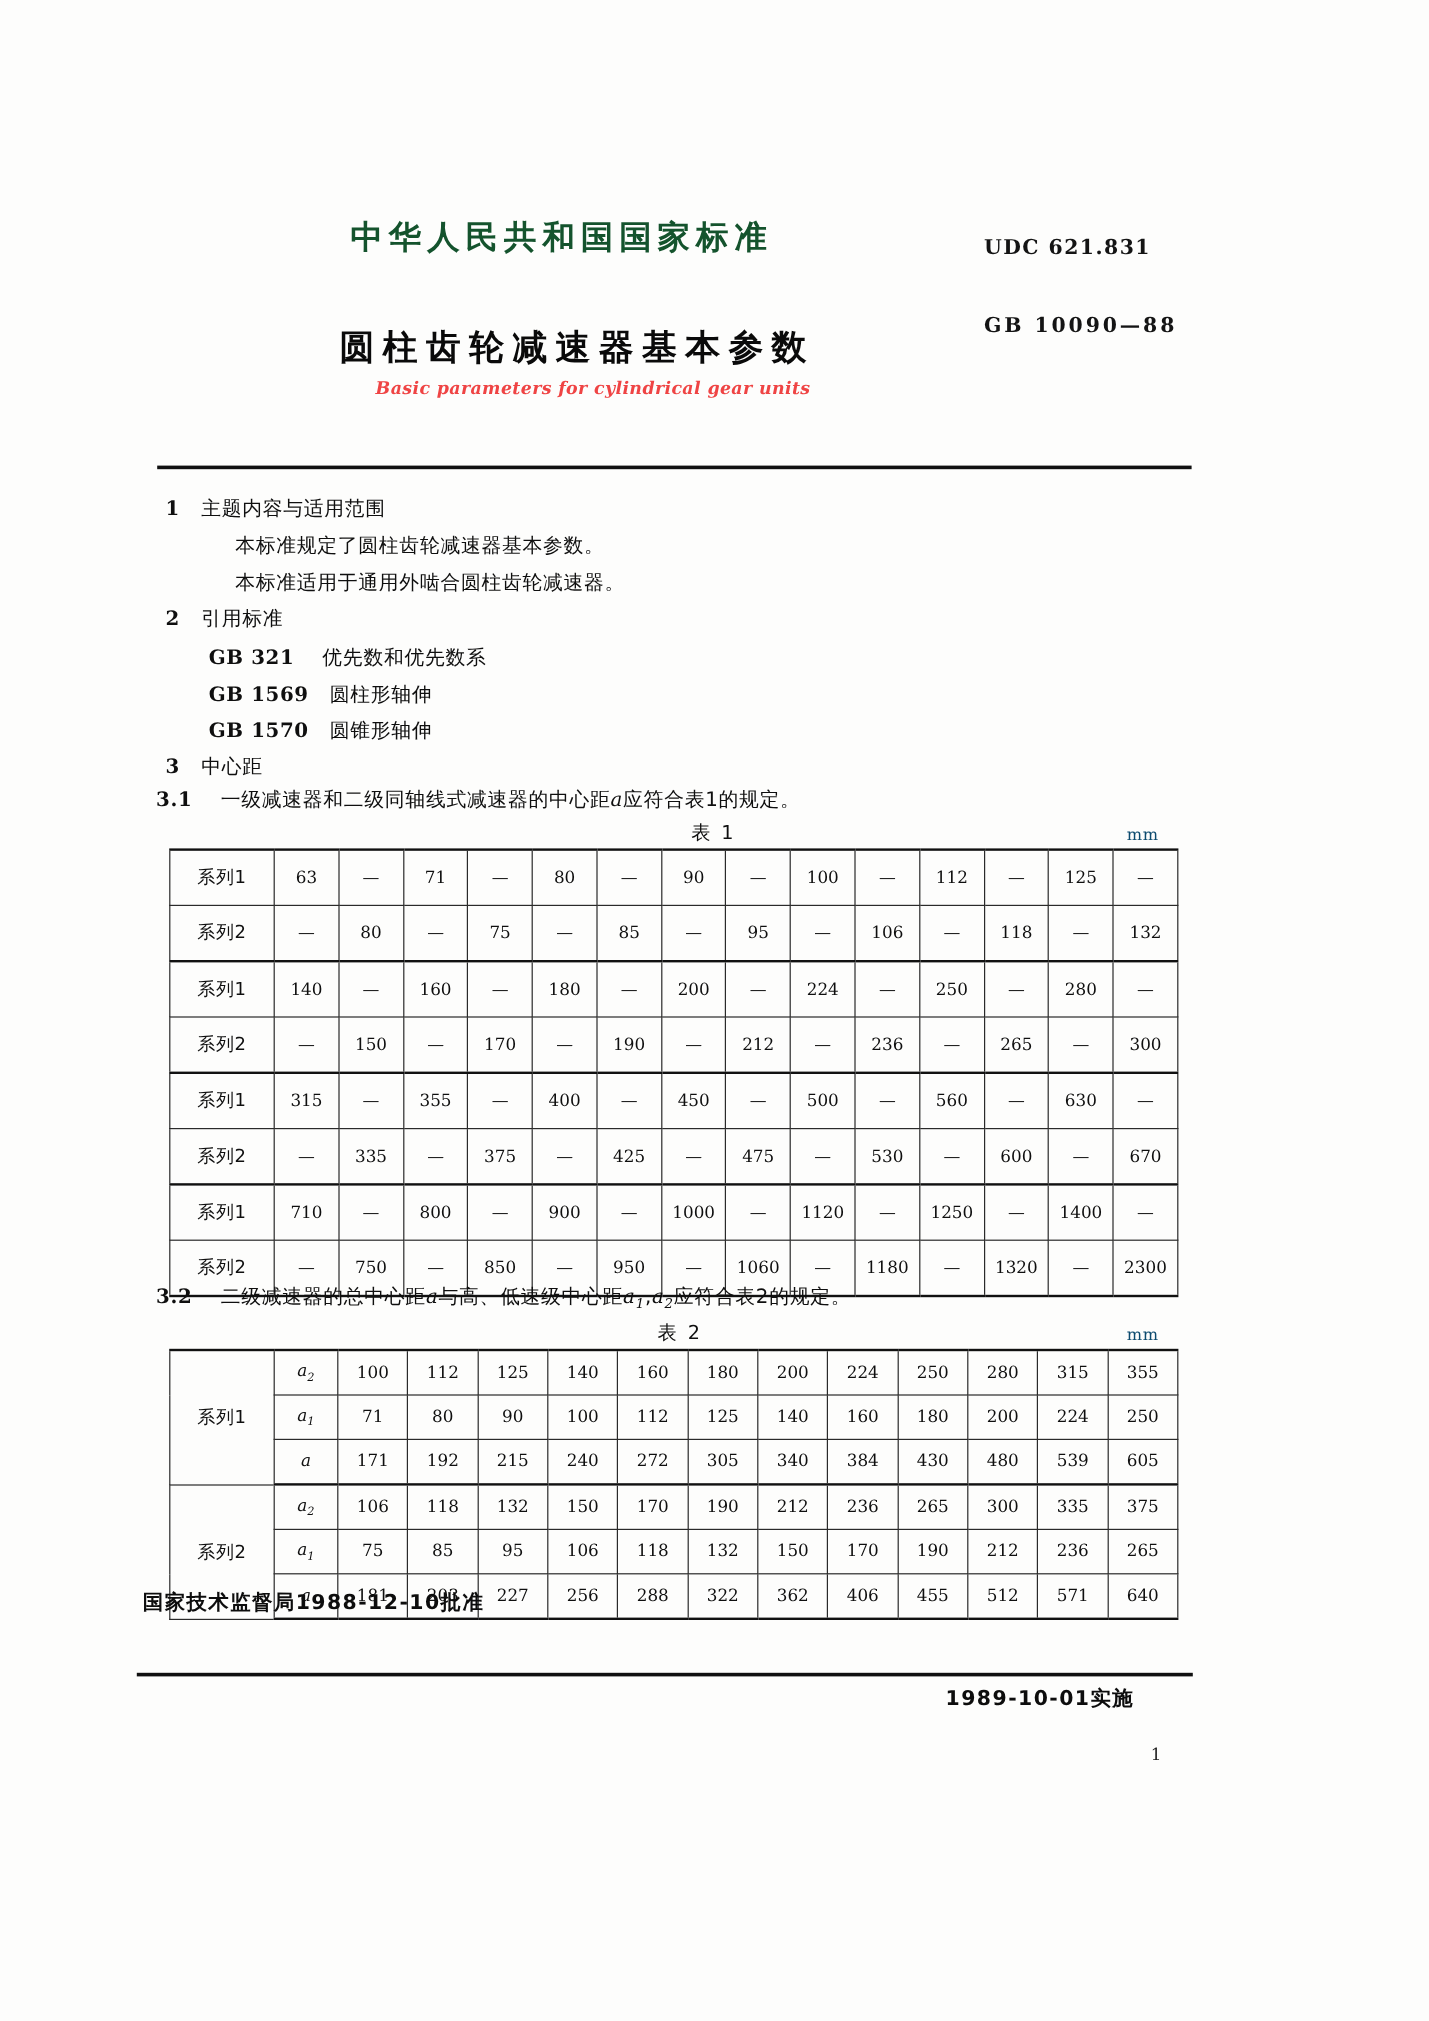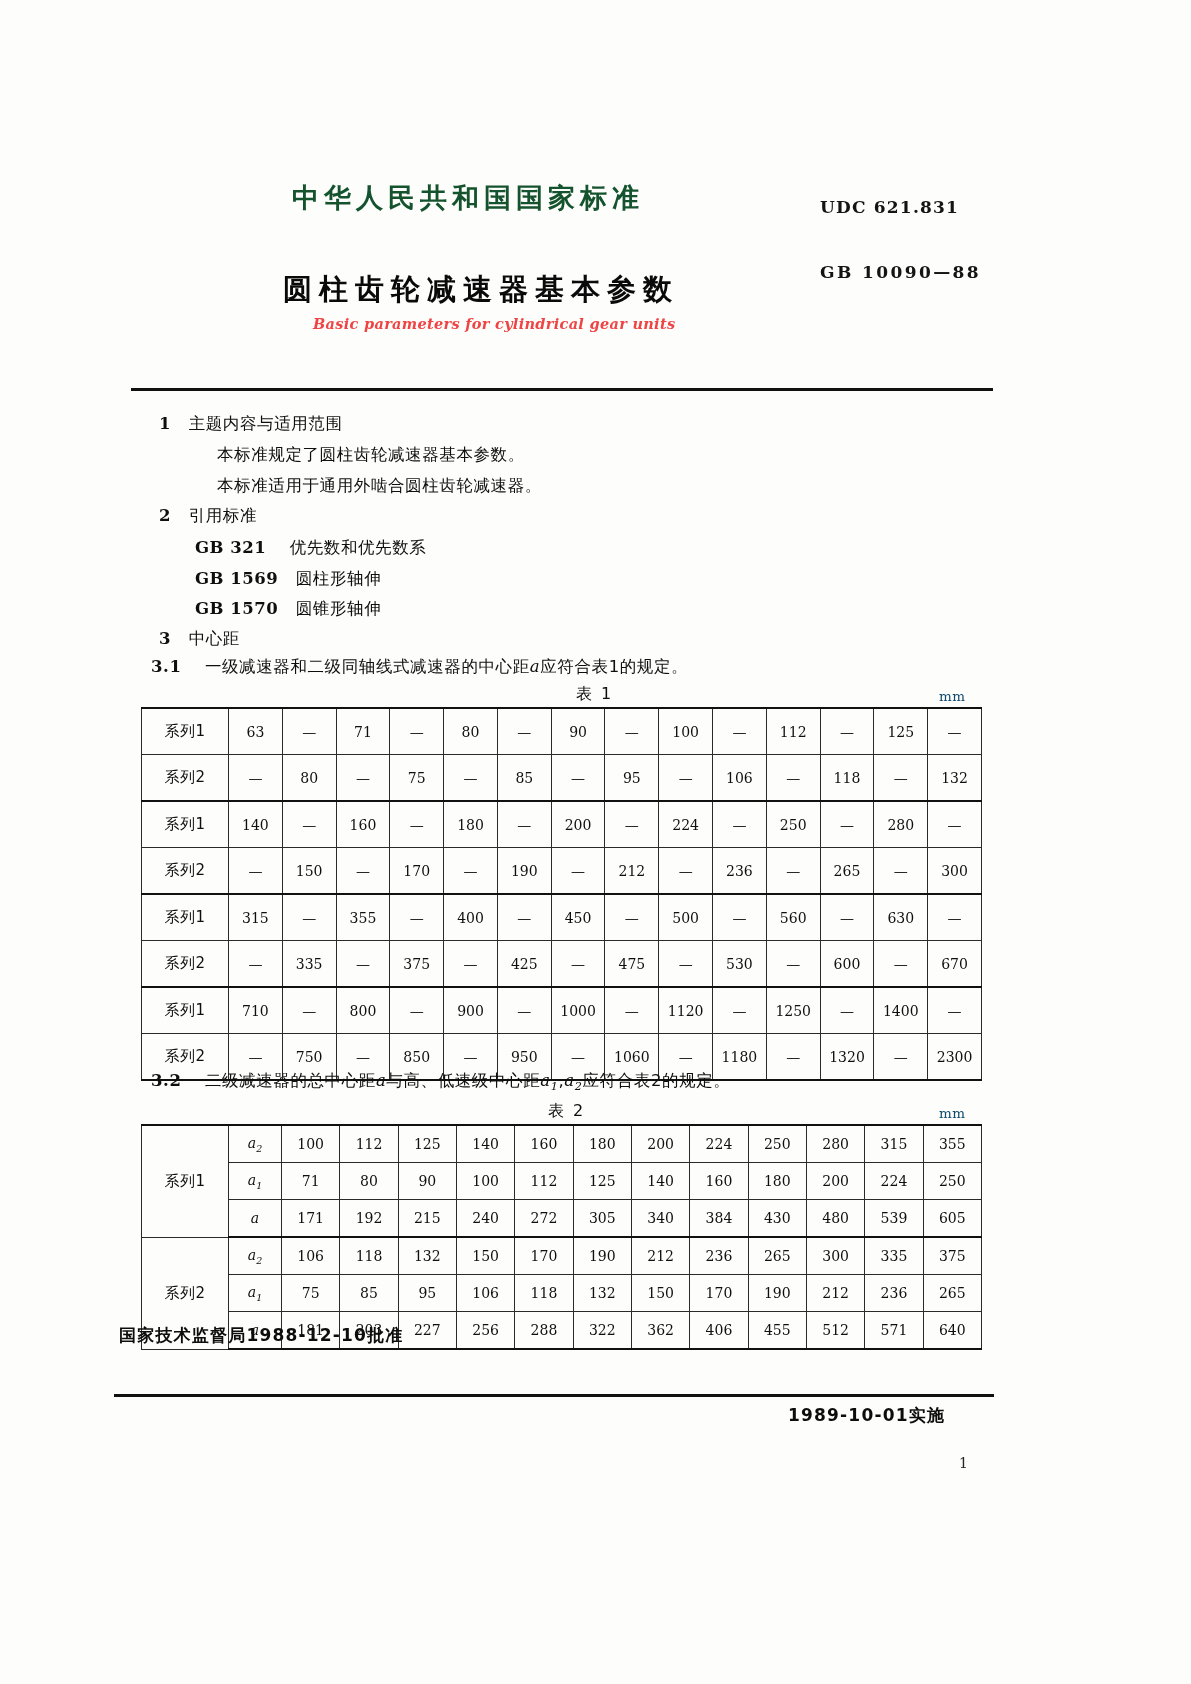--- a/index.html
+++ b/index.html
@@ -84,21 +84,20 @@
     background: #111;
   }
 
   
   .tx {
     position: absolute;
     font-size: 16.5px;
     letter-spacing: 0.6px;
     color: #0f0f0f;
     white-space: nowrap;
-    margin-left: 21px;
   }
   .tx .num {
     font-family: "DejaVu Serif", "Liberation Serif", serif;
     font-weight: bold;
   }
   .tx .gb {
     font-family: "DejaVu Serif", "Liberation Serif", serif;
     font-weight: bold;
     letter-spacing: 0.5px;
   }

